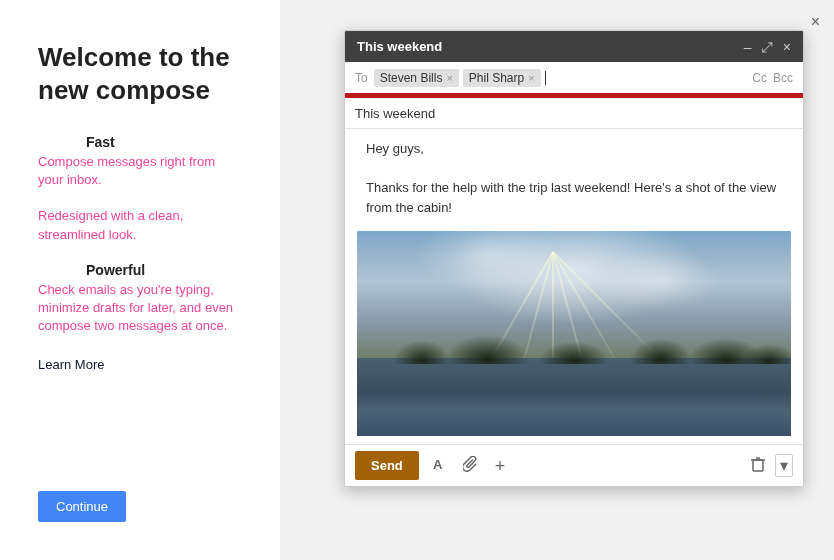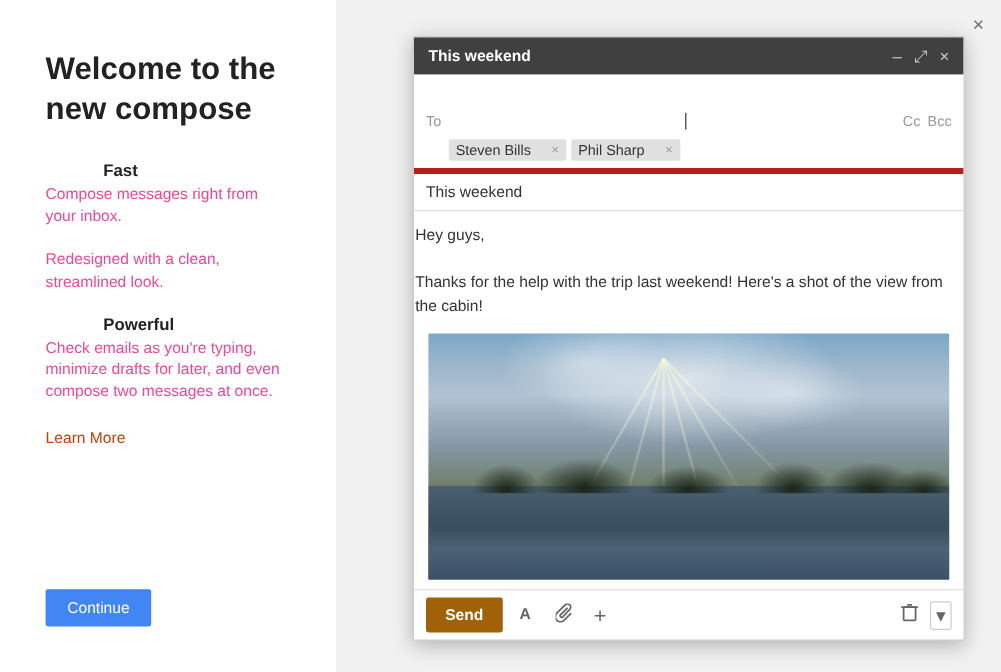--- a/index.html
+++ b/index.html
@@ -41,21 +41,21 @@
 
     .feature-desc {
       font-size: 13px;
       color: #ec4899;
       line-height: 1.4;
       margin-bottom: 18px;
     }
 
     .learn-more {
       font-size: 13px;
-      color: #c2410c;
+      color: #0f172a;
       text-decoration: none;
       display: inline-block;
       margin-top: 4px;
       margin-bottom: 60px;
     }
 
     .continue-btn {
       background: #4285f4;
       color: #fff;
       border: none;
@@ -145,22 +145,21 @@
     }
 
     .recipient-chip {
       background: #e0e0e0;
       border-radius: 2px;
       padding: 2px 6px;
       font-size: 12px;
       color: #333;
       display: flex;
       align-items: center;
-      gap: 17px;
-      margin-top: 48px;
+      gap: 4px;
     }
 
     .chip-x {
       color: #999;
       font-size: 11px;
       cursor: pointer;
     }
 
     .recipient-cursor {
       display: inline-block;
@@ -202,20 +201,21 @@
       width: 100%;
     }
 
     
     .compose-body {
       padding: 10px 1px;
       font-size: 13px;
       color: #333;
       line-height: 1.5;
       min-height: 70px;
+      margin-left: 20px;
     }
 
     
     .compose-image {
       margin: 4px 12px 8px;
       width: calc(100% - 24px);
       height: 205px;
       background: linear-gradient(180deg,
         #7ca7c8 0%, #a0b8cc 15%,
         #b0c4d4 25%,

